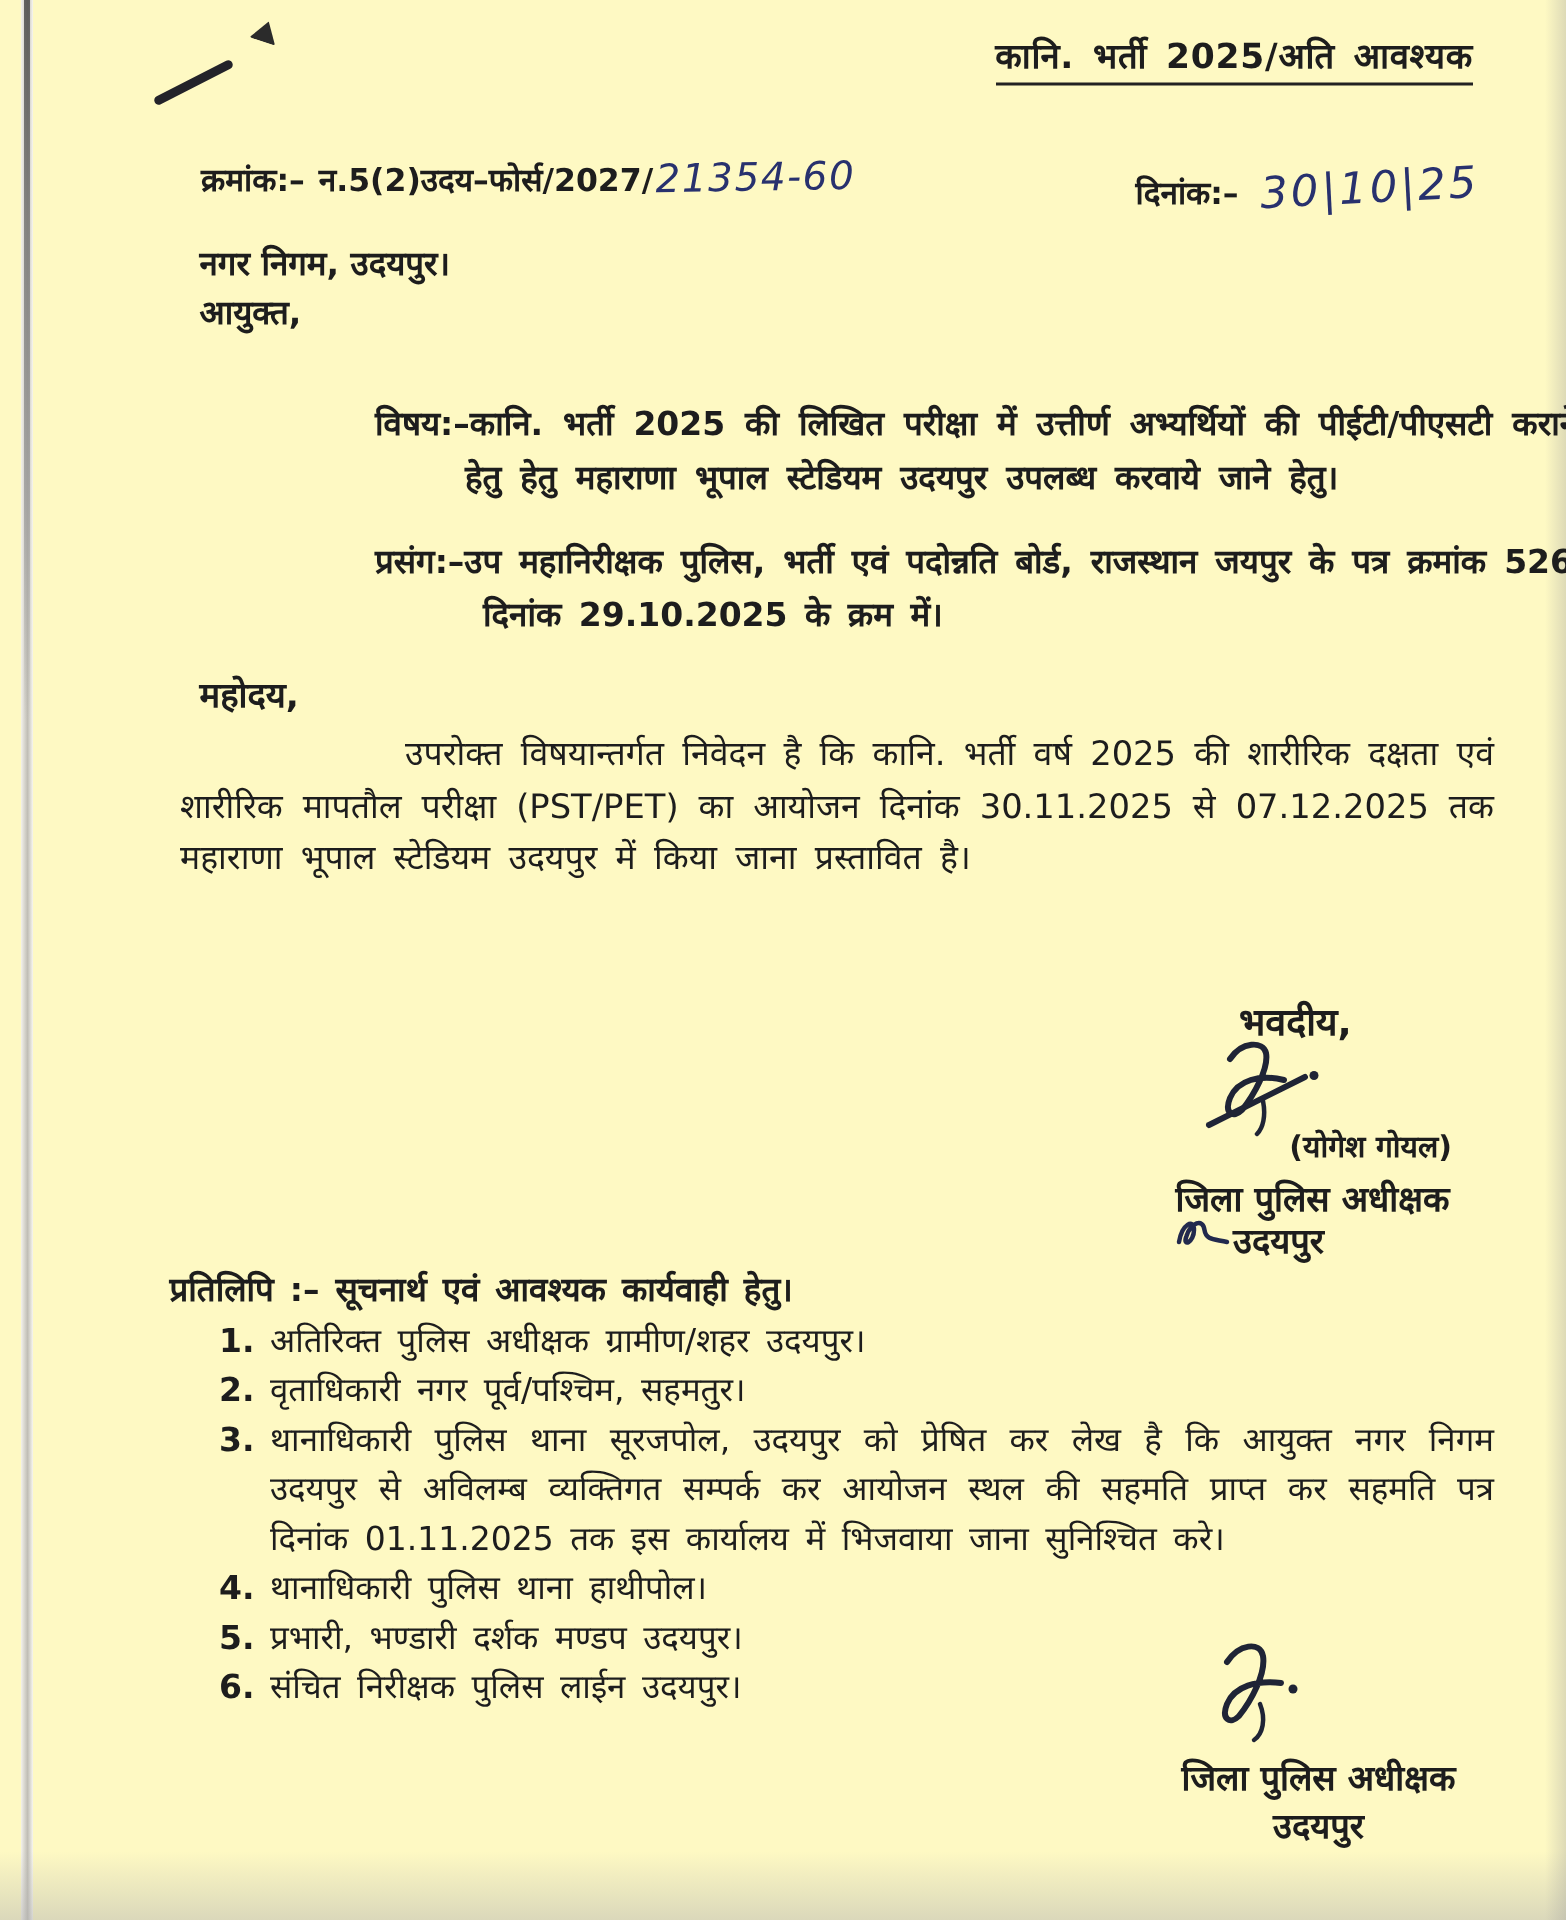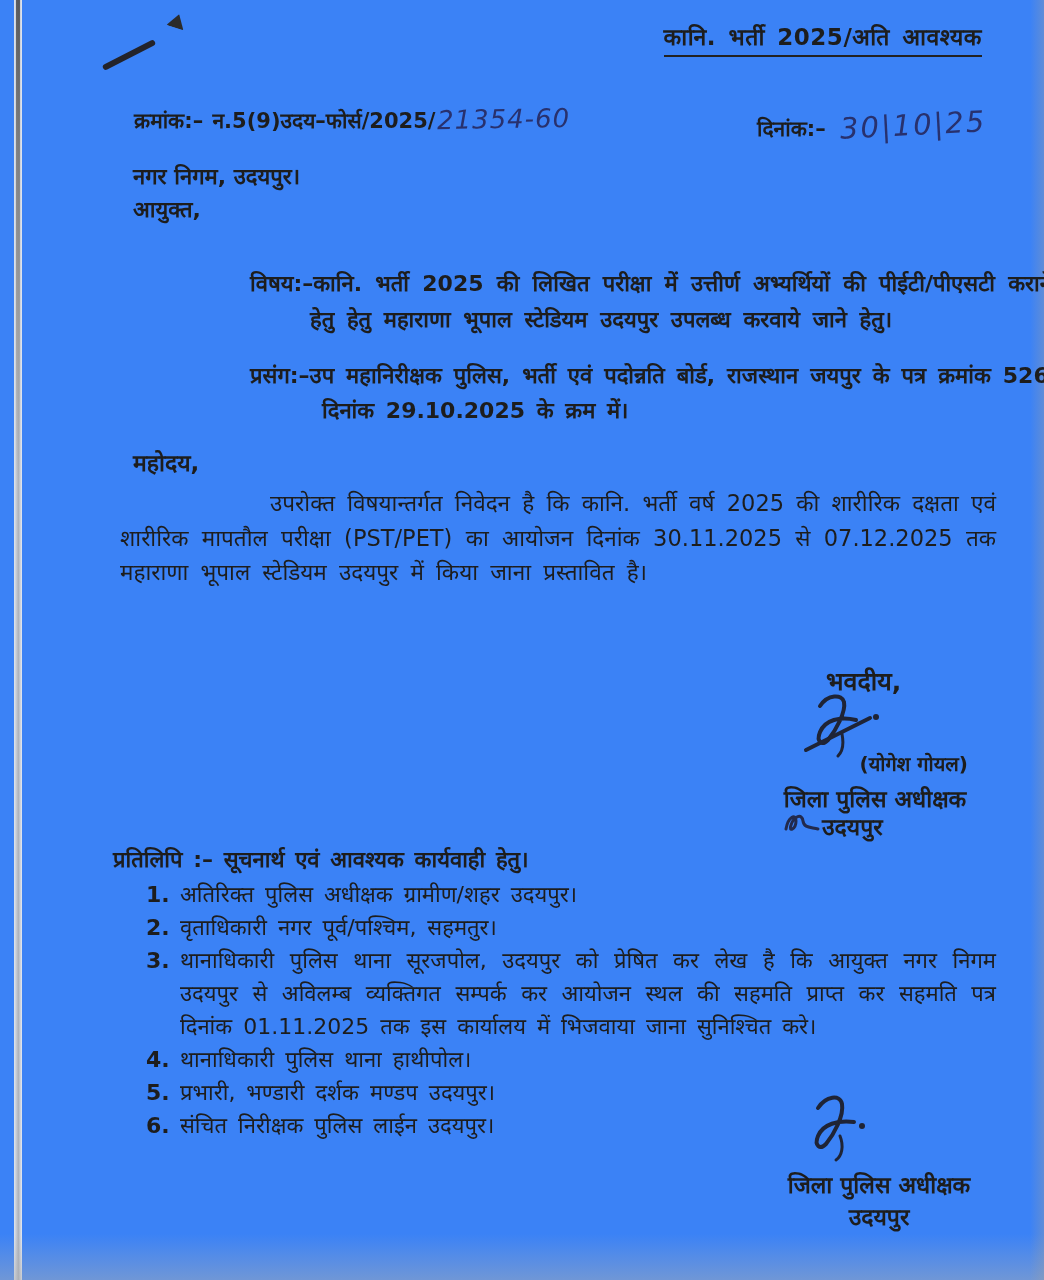--- a/index.html
+++ b/index.html
@@ -1,19 +1,19 @@
 <!DOCTYPE html>
 <html><head>
 <meta charset="utf-8">
 <style>
   html,body{margin:0;padding:0;background:#d8d8d8;}
   .page{
     position:relative;
     width:1044px;height:1280px;
-    background:#3b82f6;
+    background:#fef9c3;
     overflow:hidden;
     font-family:"DejaVu Sans","Liberation Sans",sans-serif;
     color:#1d1d1d;
     text-decoration:underline;
   }
   
   .scan-left-edge{
     position:absolute;left:14px;top:0;width:8px;height:1280px;
     background:linear-gradient(to right,#f2f1ef, #b9b7b4 55%, #f7f6f4);
     opacity:.9;
@@ -157,21 +157,21 @@
   <div class="scan-bottom-shade"></div>
   <div class="scan-right-shade"></div>
   <div class="arrow-smudge"></div>
   <div class="pen-slash"></div>
 
   <div class="tag-line">कानि. भर्ती 2025/अति आवश्यक</div>
 
   <div class="ref-line">
     <div class="ref-left">
       <span>क्रमांक:–</span>
-      <span>न.5(9)उदय–फोर्स/2025/</span><span class="handwrite hw-number">21354-60</span>
+      <span>न.5(2)उदय–फोर्स/2027/</span><span class="handwrite hw-number">21354-60</span>
     </div>
     <div class="ref-right">
       <span>दिनांक:–</span>
       <span class="handwrite hw-date">30|10|25</span>
     </div>
   </div>
 
   <div class="addressee">
     <div>नगर निगम, उदयपुर।</div>
     <div>आयुक्त,</div>

